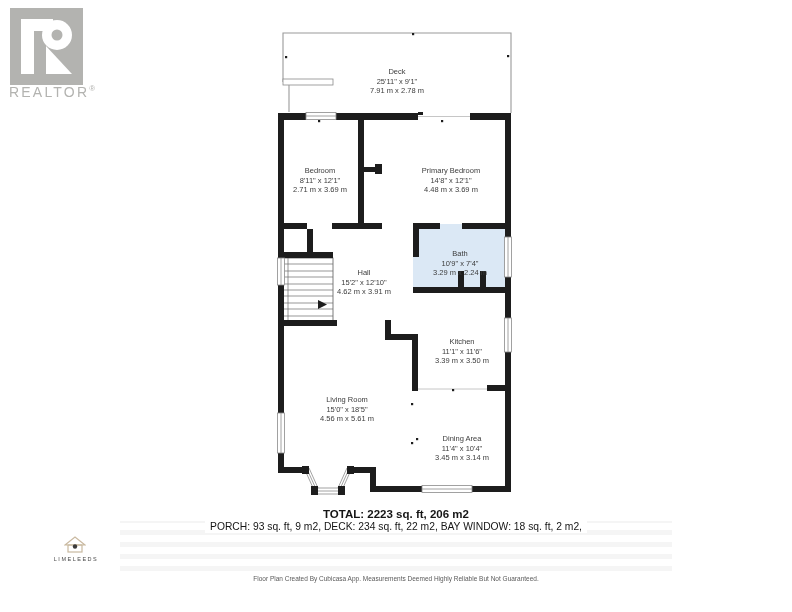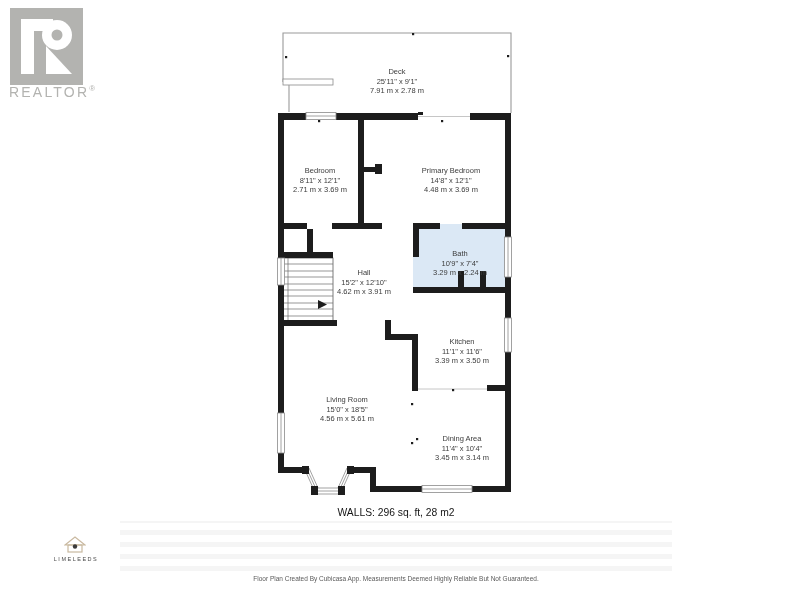--- a/index.html
+++ b/index.html
@@ -191,21 +191,22 @@
   </div>
   <div class="room-label" style="left:462px;top:434px;">
     <span>Dining Area</span>
     <span>11'4" x 10'4"</span>
     <span>3.45 m x 3.14 m</span>
   </div>
 
   <div class="watermark"></div>
 
   <div class="summary">
-    <div class="line"><span>WALLS: 296 sq. ft, 28 m2</span></div>
+    <div class="total"><span>TOTAL: 2223 sq. ft, 206 m2</span></div>
+    <div class="line"><span>PORCH: 93 sq. ft, 9 m2, DECK: 234 sq. ft, 22 m2, BAY WINDOW: 18 sq. ft, 2 m2,</span></div>
   </div>
 
   <div class="disclaimer">Floor Plan Created By Cubicasa App. Measurements Deemed Highly Reliable But Not Guaranteed.</div>
 
   <svg class="lime-logo" width="22" height="18">
     <polygon points="1,9 11,1 21,9" fill="none" stroke="var(--tan,#c9b9a0)" stroke-width="1.2"></polygon>
     <rect x="4" y="9" width="14" height="7" fill="none" stroke="var(--tan,#c9b9a0)" stroke-width="1.2"></rect>
     <circle cx="11" cy="10.5" r="2.2" fill="#3a3a3a"></circle>
   </svg>
   <div class="lime-text">LIMELEEDS</div>

